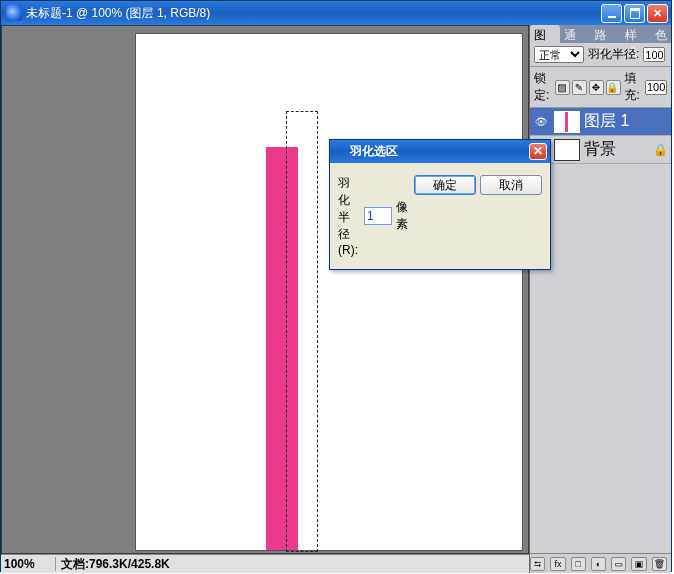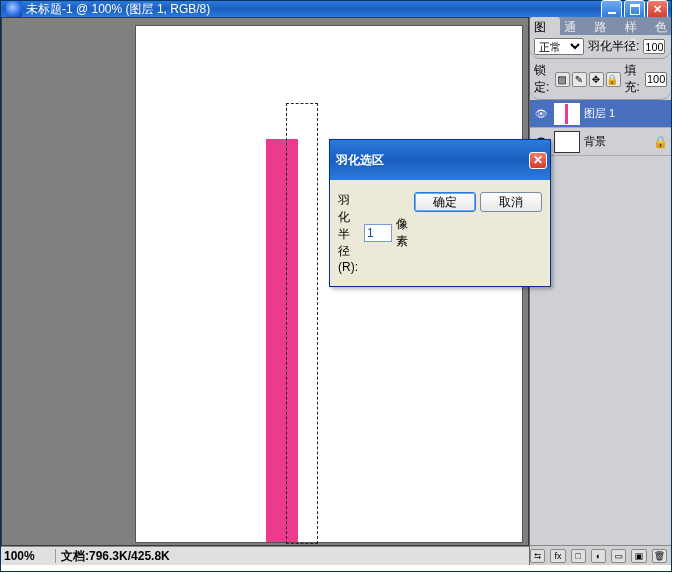--- a/index.html
+++ b/index.html
@@ -1,20 +1,20 @@
 <!DOCTYPE html>
 <html><head>
 <meta charset="utf-8">
 <style>
   * { box-sizing: border-box; margin: 0; padding: 0; font-family: "Microsoft YaHei", Tahoma, sans-serif; font-size: 12px; }
   body { background: #fff; width: 674px; height: 574px; overflow: hidden; position: relative; }
 
   .main-window { width: 672px; height: 572px; border: 1px solid #003366; position: relative; }
 
-  .title-bar { height: 16px; background: linear-gradient(#2a7ade, #1a5fbd, #2a7ade); display: flex; align-items: center; padding-left: 5px; color: #fff; }
+  .title-bar { height: 24px; background: linear-gradient(#2a7ade, #1a5fbd, #2a7ade); display: flex; align-items: center; padding-left: 5px; color: #fff; }
   .title-bar .ico { width: 16px; height: 16px; background: radial-gradient(circle at 40% 40%, #a8c6ff, #3a7ae8, #0033aa); border-radius: 3px; margin-right: 4px; }
   .title-bar .title-text { flex: 1; font-size: 12px; white-space: pre; }
   .win-controls { display: flex; gap: 2px; padding-right: 3px; }
   .win-btn { width: 21px; height: 19px; border: 1px solid #fff; border-radius: 3px; display: flex; align-items: center; justify-content: center; font-weight: bold; font-family: Tahoma; font-size: 11px; color: #fff; }
   .win-min, .win-max { background: linear-gradient(#6ea9f0, #2a7ade); }
   .win-close { background: linear-gradient(#f07d6e, #d43a2a); }
   .win-min::before { content: ""; width: 8px; height: 2px; background: #fff; margin-top: 7px; }
   .win-max::before { content: ""; width: 8px; height: 7px; border: 1.5px solid #fff; border-top-width: 3px; }
 
   .client { display: flex; height: 548px; background: #585858; }
@@ -28,43 +28,43 @@
 
   .status-bar { height: 19px; background: #e0e0e0; border-top: 1px solid #888; display: flex; align-items: center; font-size: 11px; font-weight: bold; }
   .status-bar .zoom { width: 55px; padding-left: 3px; border-right: 1px solid #999; }
   .status-bar .docinfo { padding-left: 5px; }
 
   
   .panels { width: 142px; height: 100%; background: #cfd0d4; display: flex; flex-direction: column; border-left: 1px solid #666; }
   .panel-tabs { height: 18px; background: #808fa9; display: flex; font-size: 11px; }
   .panel-tabs .tab { padding: 2px 4px; color: #eee; cursor: default; }
   .panel-tabs .tab.active { background: #cfd0d4; color: #000; border-top-left-radius: 3px; border-top-right-radius: 3px; }
-  .panel-row { display: flex; align-items: center; gap: 4px; padding: 3px 4px; border-bottom: 1px solid #999; font-size: 11px; border-radius: 10px; }
+  .panel-row { display: flex; align-items: center; gap: 4px; padding: 3px 4px; border-bottom: 1px solid #999; font-size: 11px; }
   .panel-row select { width: 50px; height: 17px; font-size: 11px; }
   .panel-row input[type=text] { width: 22px; height: 15px; font-size: 11px; }
   .lock-icons { display: flex; gap: 2px; }
   .lock-icons span { width: 15px; height: 15px; border: 1px solid #888; background: #e8e8e8; font-size: 10px; text-align: center; line-height: 13px; border-radius: 2px; }
 
   .layers-list { flex: 1; background: #cfd0d4; }
   .layer-item { display: flex; align-items: center; height: 28px; border-bottom: 1px solid #aaa; padding-left: 2px; gap: 4px; }
   .layer-item.selected { background: #4a6fbf; color: #fff; }
   .layer-item .vis { width: 18px; height: 18px; display: flex; align-items: center; justify-content: center; }
   .layer-item .thumb { width: 26px; height: 22px; background: #fff; border: 1px solid #333; }
   .layer-item.selected .thumb { border-color: #fff; }
   .layer-item .thumb.pink { background: linear-gradient(90deg, #fff 40%, #ec3a8c 40% 55%, #fff 55%); }
   .layer-item .thumb.bg { position: relative; }
   .layer-item .lockic { width: 14px; margin-left: auto; margin-right: 4px; }
-  .layer-item .name { font-size: 11px; }
+  .layer-item .name { font-size: 16px; }
 
   .panel-footer { height: 20px; background: #cfd0d4; border-top: 1px solid #888; display: flex; align-items: center; justify-content: flex-end; gap: 5px; padding-right: 4px; }
   .panel-footer span { width: 16px; height: 14px; border: 1px solid #888; background: #e0e0e0; border-radius: 2px; font-size: 9px; text-align: center; line-height: 12px; }
 
   
   .dialog { position: absolute; left: 328px; top: 138px; width: 222px; background: #ece9d8; border: 1px solid #003399; box-shadow: 2px 2px 4px rgba(0,0,0,.3); }
-  .dialog .dlg-title { height: 40px; background: linear-gradient(#2a7ade, #1a5fbd, #2a7ade); display: flex; align-items: center; color: #fff; padding: 0 3px 0 6px; font-size: 12px; font-weight: bold; }
+  .dialog .dlg-title { height: 23px; background: linear-gradient(#2a7ade, #1a5fbd, #2a7ade); display: flex; align-items: center; color: #fff; padding: 0 3px 0 20px; font-size: 12px; font-weight: bold; }
   .dialog .dlg-title span:first-child { flex: 1; }
   .dlg-close { width: 18px; height: 17px; background: linear-gradient(#f07d6e,#d43a2a); border: 1px solid #fff; border-radius: 3px; color: #fff; text-align: center; line-height: 14px; font-weight: bold; cursor: pointer; }
   .dlg-body { padding: 12px 8px; display: flex; align-items: flex-start; gap: 6px; border-radius: 19px; }
   .dlg-field { display: flex; align-items: center; gap: 4px; flex: 1; }
   .dlg-field input { width: 28px; height: 18px; border: 1px solid #7a96df; text-align: left; padding-left: 2px; background: #fff; color: #1a4aa0; }
   .dlg-btns { display: flex; gap: 4px; }
   .dlg-btns button { width: 62px; height: 20px; background: linear-gradient(#fefefe,#e8e8e8); border: 1px solid #7a8aa0; border-radius: 3px; font-size: 12px; cursor: pointer; }
   .dlg-btns button.primary { border: 1px solid #2a7ade; box-shadow: inset 0 0 0 1px #6ea9f0; }
 
   .eye::before { content:"👁"; font-size:10px; }

